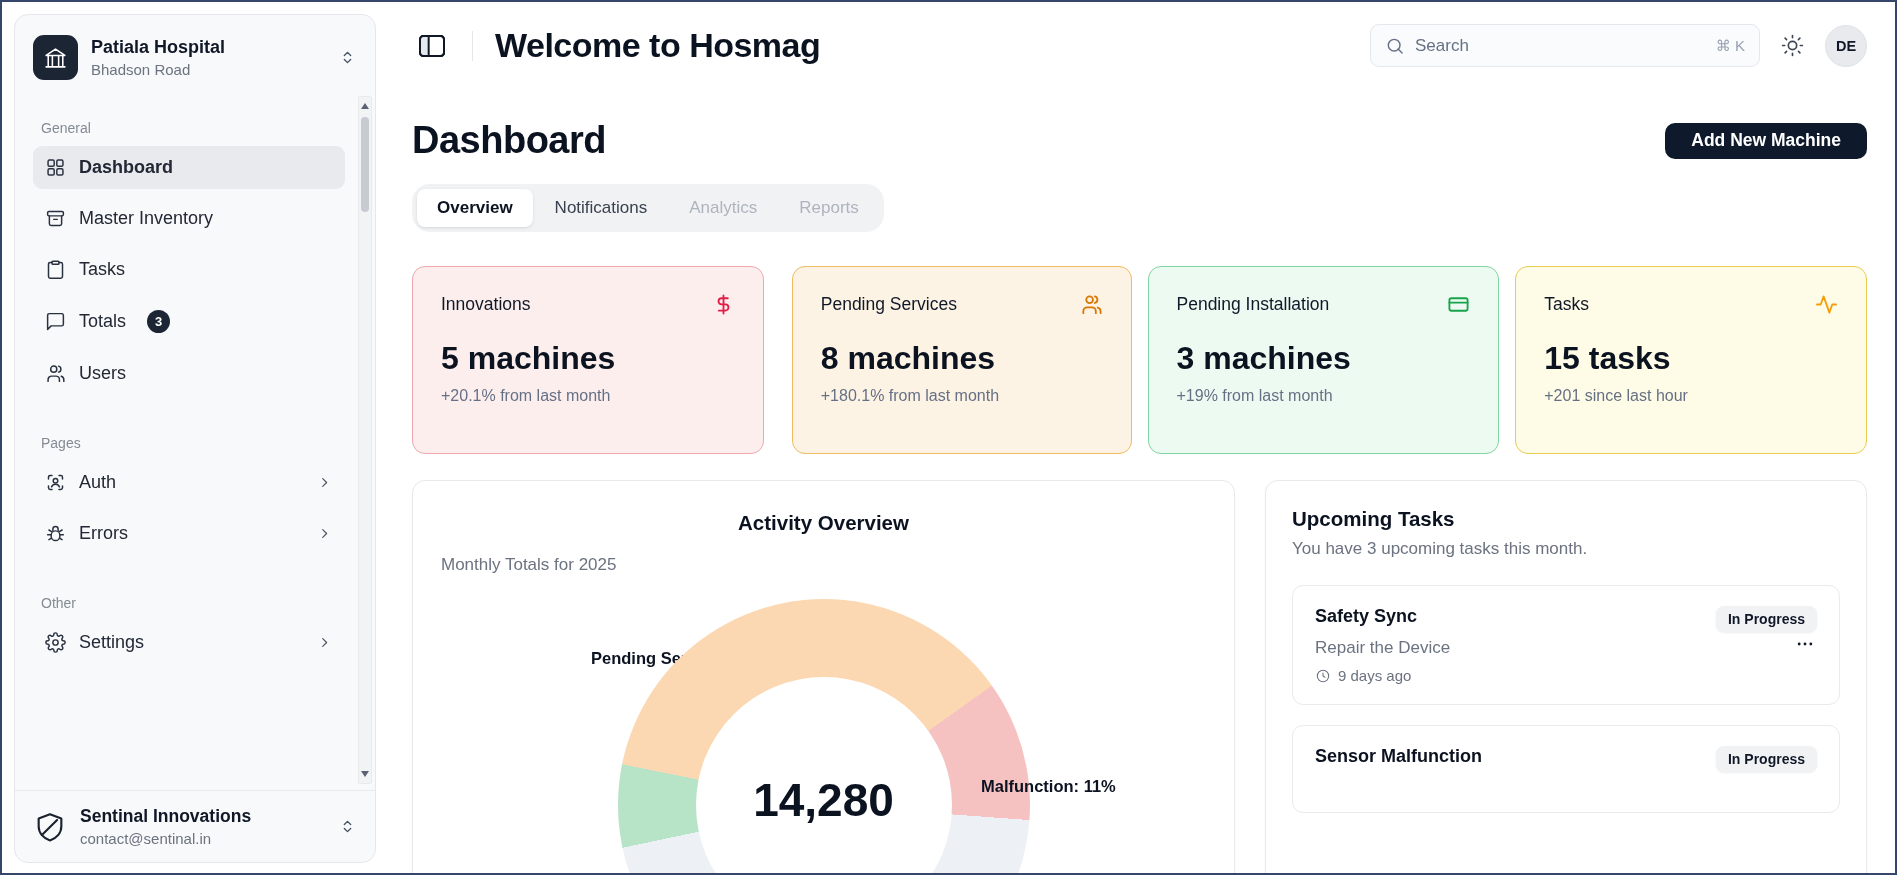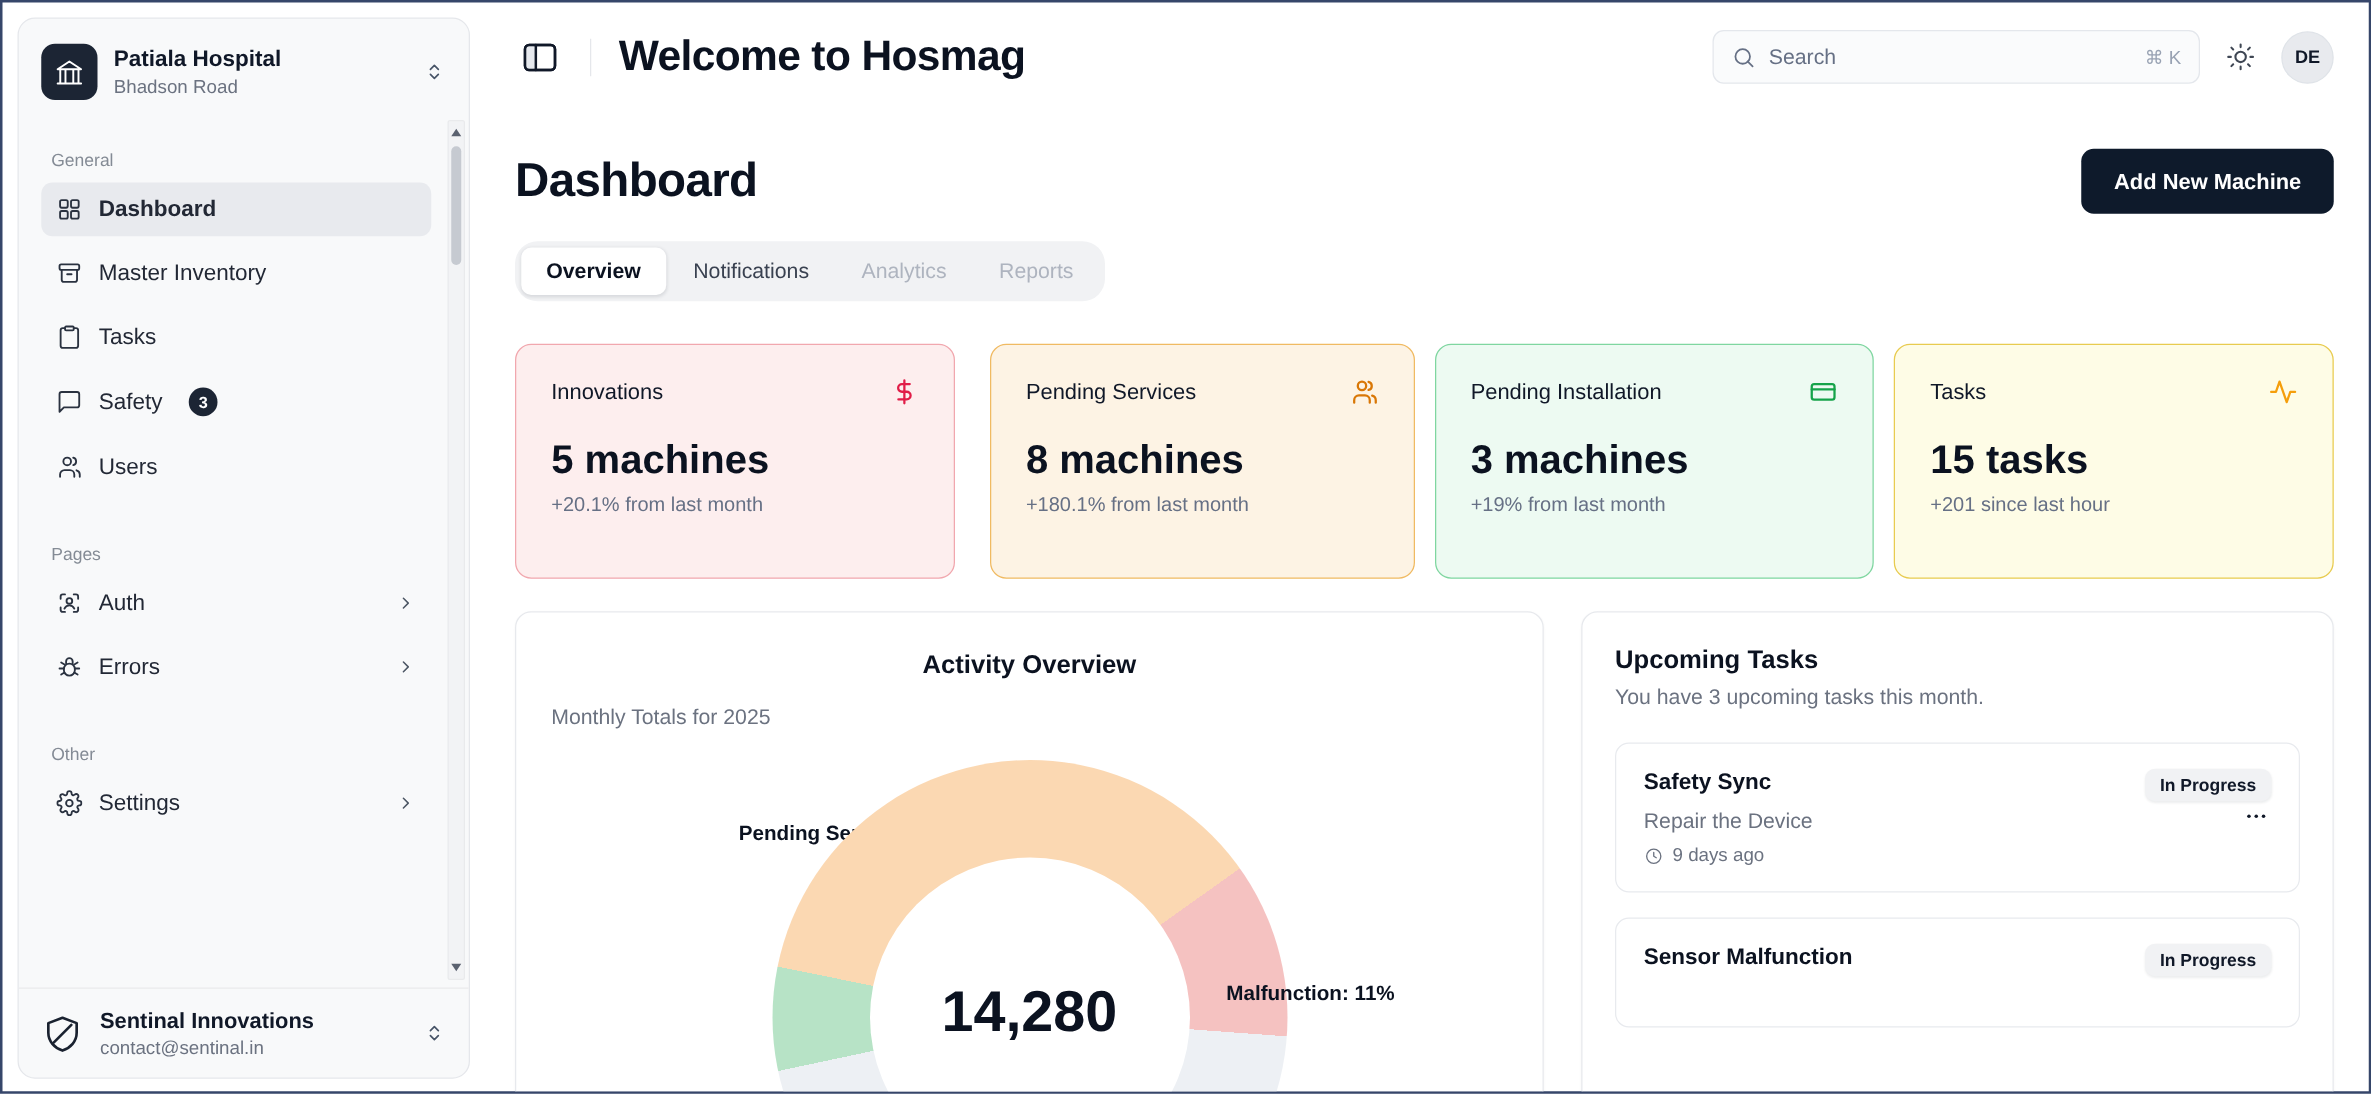--- a/index.html
+++ b/index.html
@@ -94,21 +94,21 @@
     width:42px; height:42px; border-radius:50%;
     background:#e8eaee; border:1px solid #dfe3e8;
     display:flex; align-items:center; justify-content:center;
     font-size:14.5px; font-weight:600; color:#101828; cursor:pointer;
   }
 
   .page-head { margin-top:52px; display:flex; align-items:center; justify-content:space-between; }
   .page-title { font-size:38px; font-weight:800; letter-spacing:-0.5px; }
   .add-btn {
     background:#0e1a2b; color:#ffffff; border:none; border-radius:10px;
-    height:52px; padding:0 26px; font-size:17.5px; font-weight:600;
+    height:36px; padding:0 26px; font-size:17.5px; font-weight:600;
     font-family:inherit; cursor:pointer;
   }
 
   .tabs { margin-top:22px; display:inline-flex; align-self:flex-start; background:#f1f2f4; border-radius:18px; padding:5px; gap:2px; }
   .tab { padding:9px 20px; border-radius:8px; font-size:17px; font-weight:500; color:#394150; cursor:pointer; white-space:nowrap; }
   .tab.active { background:#ffffff; color:#0b1220; font-weight:700; box-shadow:0 1px 3px rgba(16,24,40,.12); }
   .tab.disabled { color:#aeb4bf; cursor:default; }
 
   .stats-grid { margin-top:34px; display:grid; grid-template-columns:repeat(4,1fr); gap:16px; }
   .stat-card { border-radius:13px; border:1px solid; padding:26px 28px; min-height:188px; }
@@ -219,21 +219,21 @@
         </span>
         <span>Tasks</span>
       </div>
 
       <div class="nav-item">
         <span class="nicon">
           <svg class="ic" viewBox="0 0 24 24">
               <path d="M21 15a2 2 0 0 1-2 2H7l-4 4V5a2 2 0 0 1 2-2h14a2 2 0 0 1 2 2z"></path>
             </svg>
         </span>
-        <span>Safety</span>
+        <span>Totals</span>
         <span class="chat-badge">3</span>
       </div>
 
       <div class="nav-item">
         <span class="nicon">
           <svg class="ic" viewBox="0 0 24 24">
               <path d="M16.5 21v-2a4 4 0 0 0-4-4h-5a4 4 0 0 0-4 4v2"></path>
               <circle cx="10" cy="7" r="3.5"></circle>
               <path d="M21.5 21v-2a4 4 0 0 0-3-3.85M15.5 3.6a3.5 3.5 0 0 1 0 6.8"></path>
             </svg>

